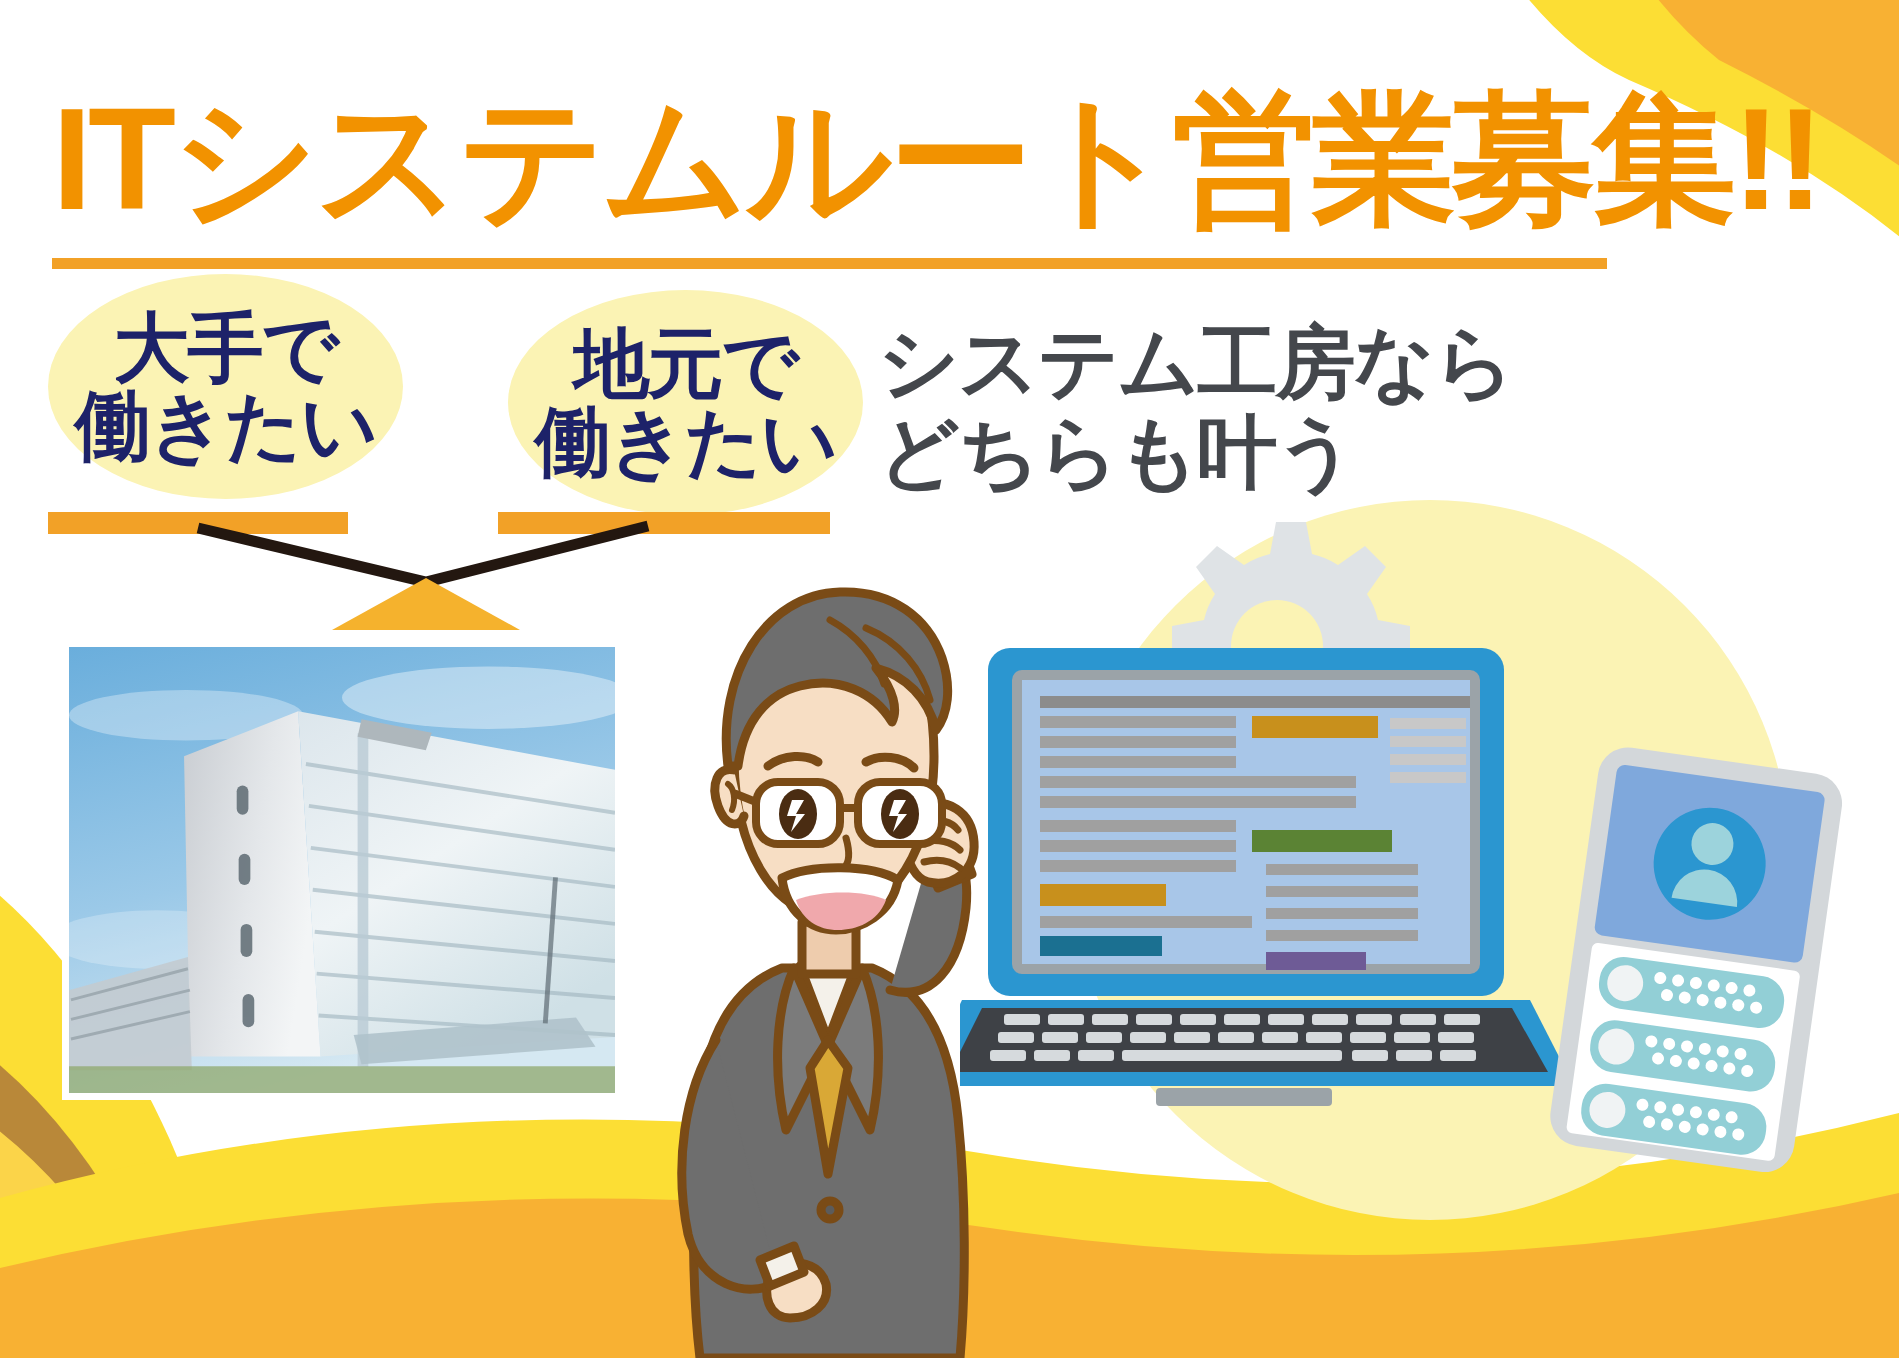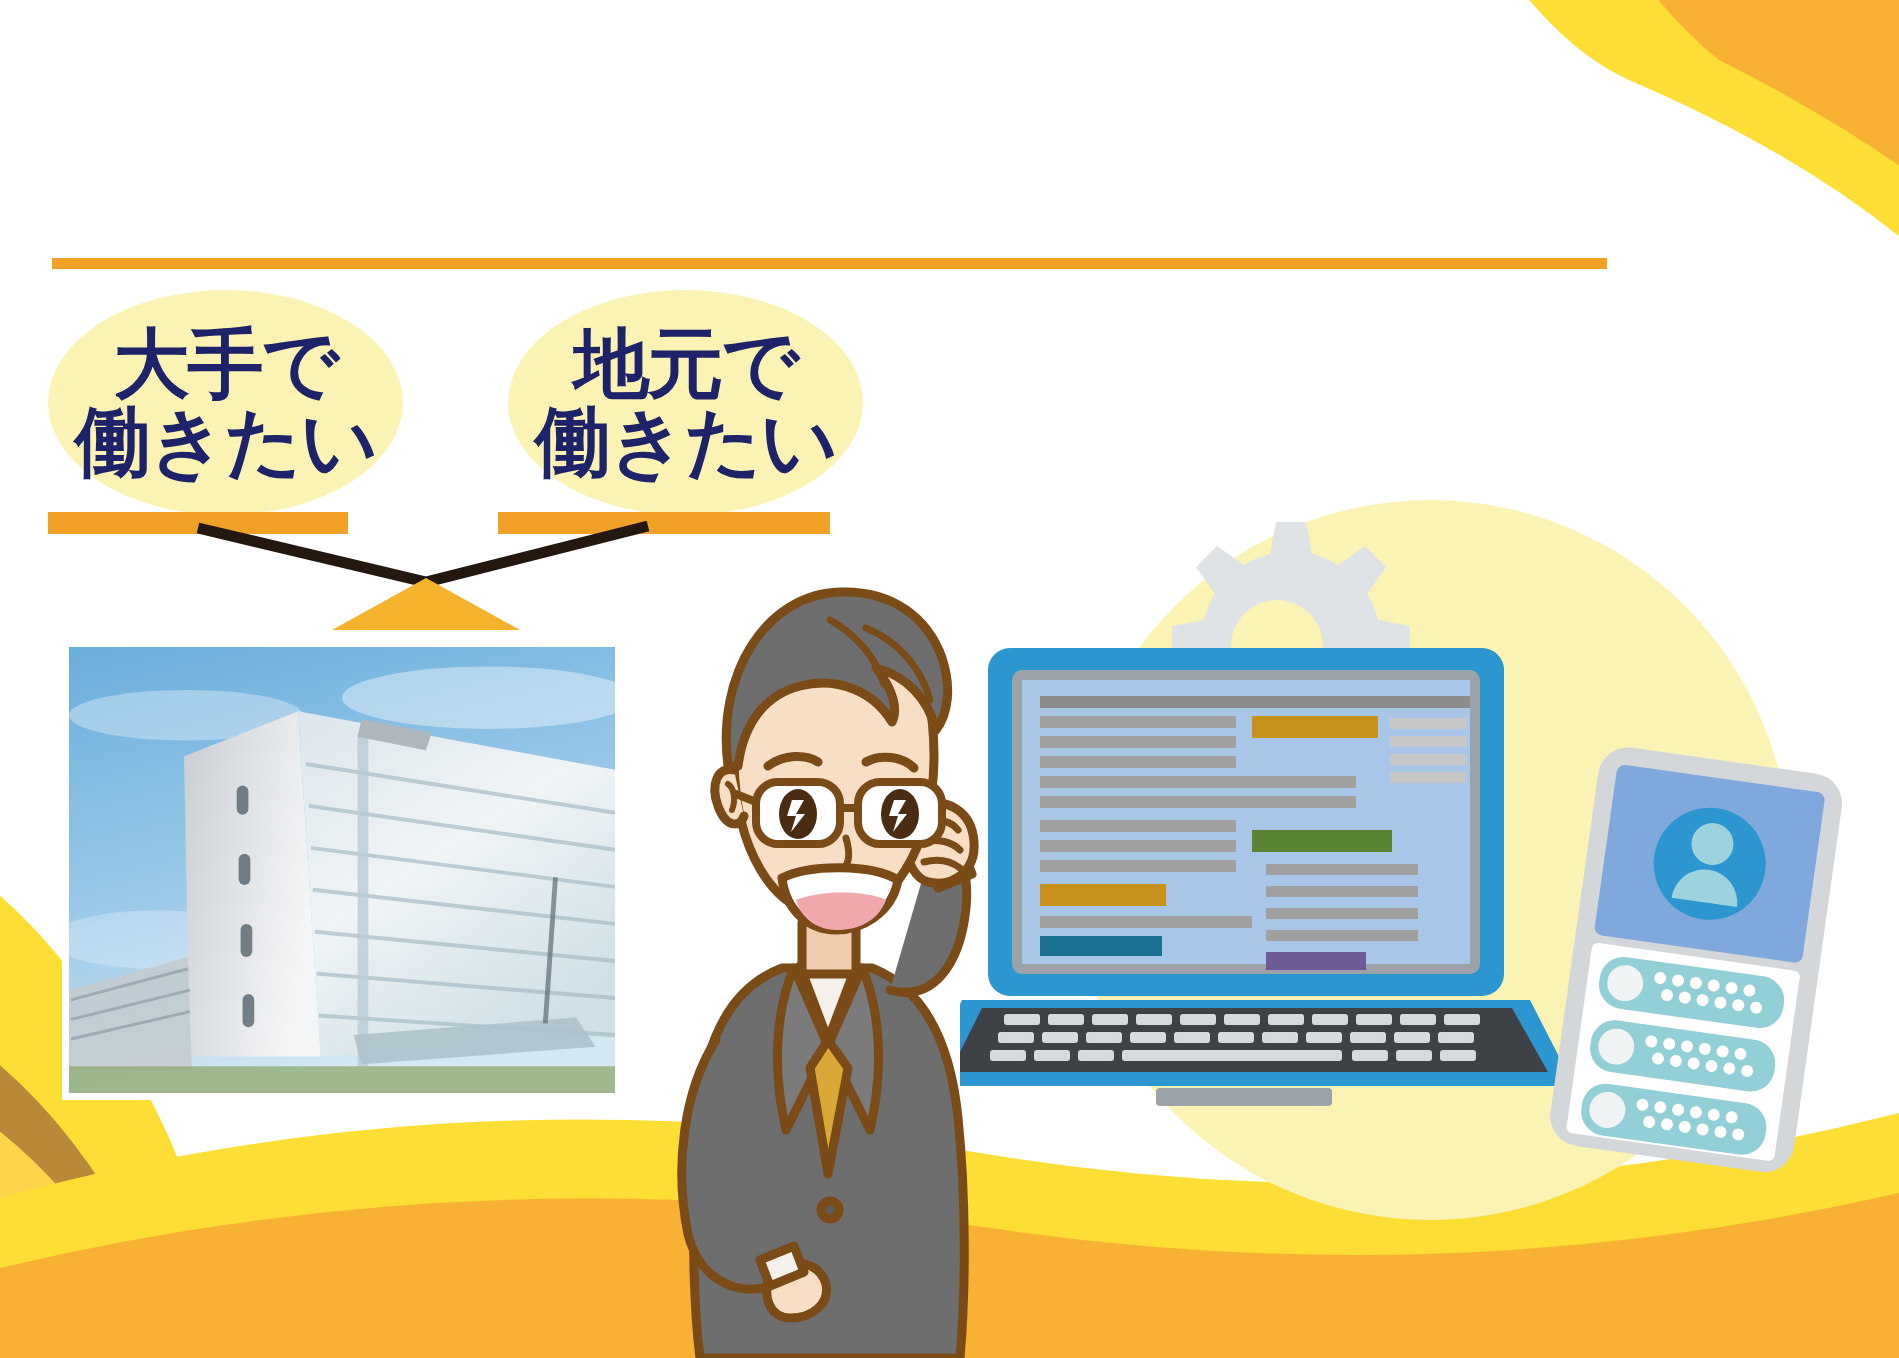--- a/index.html
+++ b/index.html
@@ -52,21 +52,21 @@
   }
   .bubble-text{
     color:#1D2269;
     font-weight:bold;
     font-size:76px;
     line-height:1.02;
     text-align:center;
     letter-spacing:-2px;
     white-space:pre-line;
   }
-  .bubble-1{left:48px; top:290px; width:355px; height:225px;}
+  .bubble-1{left:48px; top:274px; width:355px; height:225px;}
   .bubble-2{left:508px; top:290px; width:355px; height:225px;}
 
   .bar{position:absolute;height:22px;background:#F2A127;}
   .bar-1{left:48px; top:512px; width:300px;}
   .bar-2{left:498px; top:512px; width:332px;}
 
   
   .tagline{
     position:absolute;
     left:878px; top:318px;
@@ -113,39 +113,42 @@
     <path d="M0,120 Q150,200 250,420 Q320,580 340,700 L0,700 Z" fill="#FCDE34"></path>
     <path d="M0,290 Q130,360 215,520 Q265,620 280,700 L0,700 Z" fill="#B5833A" opacity="0.95"></path>
     <path d="M0,360 Q140,430 230,600 Q275,670 288,700 L0,700 Z" fill="#FBD449"></path>
   </svg>
 
   <svg class="swoosh sw-bottom" viewBox="0 0 1899 430" preserveAspectRatio="none">
     <path d="M0,260 Q470,130 980,215 Q1440,292 1899,175 L1899,430 L0,430 Z" fill="#FCDE34"></path>
     <path d="M0,330 Q480,215 990,290 Q1450,358 1899,255 L1899,430 L0,430 Z" fill="#F8B133"></path>
   </svg>
 
+  <div class="headline">ITシステムルート営業募集!!</div>
   <div class="rule"></div>
 
   <div class="bubble bubble-1">
     <span class="bubble-text">大手で
 働きたい</span>
   </div>
   <div class="bar bar-1"></div>
 
   <div class="bubble bubble-2">
     <span class="bubble-text">地元で
 働きたい</span>
   </div>
   <div class="bar bar-2"></div>
 
   <svg class="swoosh" style="left:190px;top:520px;width:460px;height:110px;" viewBox="0 0 460 110">
     <path d="M8,8 L236,62 L458,6" fill="none" stroke="#231710" stroke-width="11"></path>
     <polygon points="236,58 330,110 142,110" fill="#F5B22D"></polygon>
   </svg>
 
+  <div class="tagline">システム工房なら
+どちらも叶う</div>
 
   <div class="photo-frame">
     <svg class="photo-inner" viewBox="0 0 560 460" preserveAspectRatio="none">
       <defs>
         <linearGradient id="sky" x1="0" y1="0" x2="0.3" y2="1">
           <stop offset="0%" stop-color="#6AAEDC"></stop>
           <stop offset="55%" stop-color="#9BC9E8"></stop>
           <stop offset="100%" stop-color="#D5E8F2"></stop>
         </linearGradient>
         <linearGradient id="facade" x1="0" y1="0" x2="1" y2="0.4">

